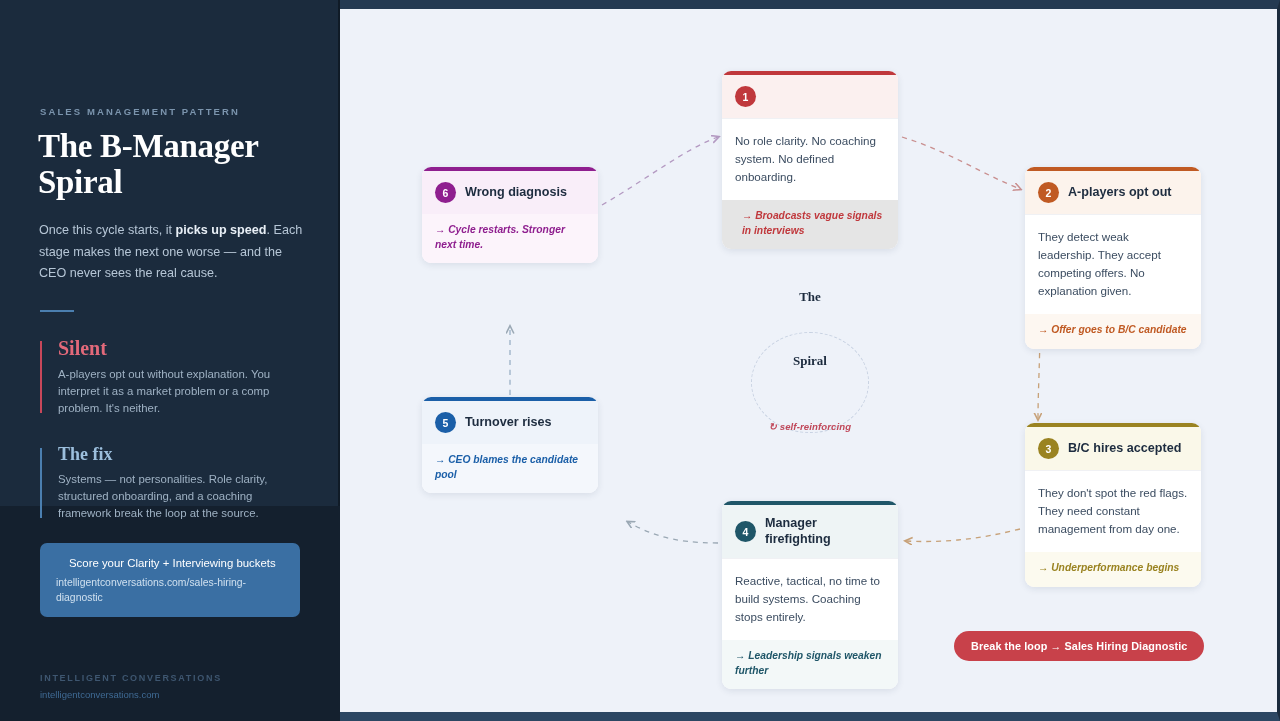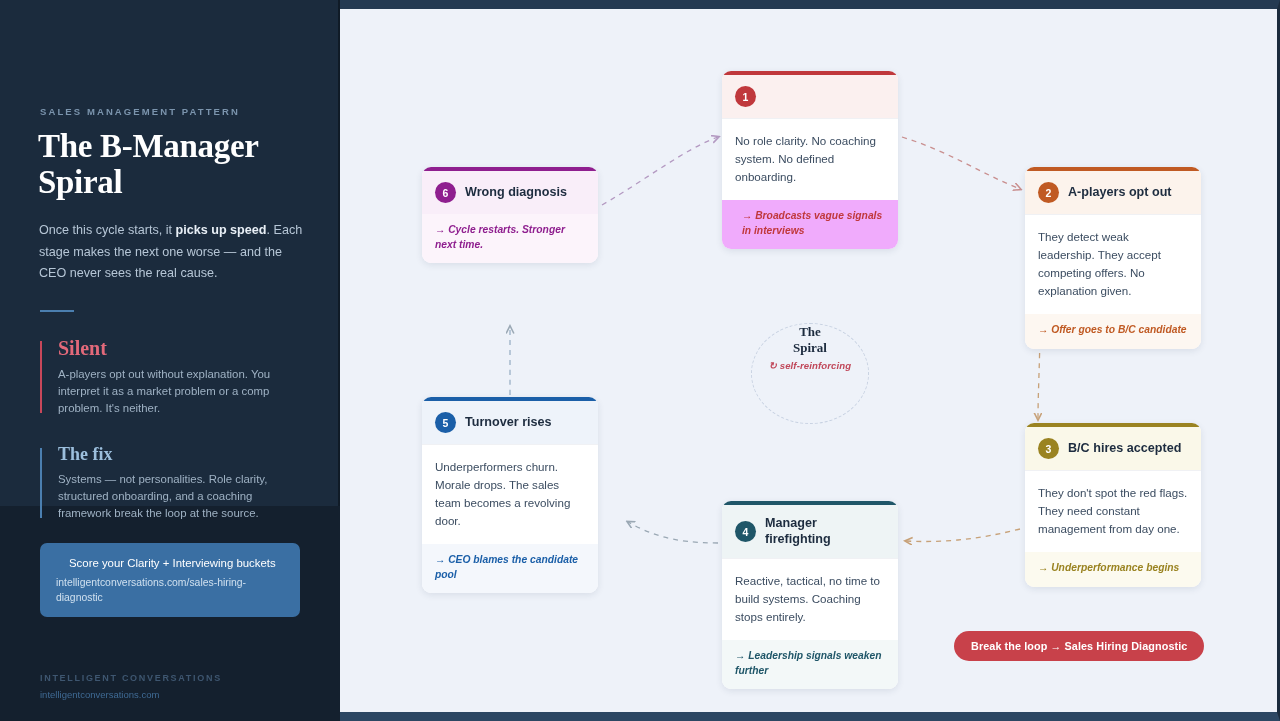--- a/index.html
+++ b/index.html
@@ -108,25 +108,25 @@
     border-bottom: 9px solid #2c4763;
     border-right: 3px solid #1b2b3d;
     overflow: hidden;
   }
   .canvas-inner { position:absolute; inset:0; }
 
   svg.wires { position:absolute; left:0; top:0; width:940px; height:703px; }
 
   
   .hub {
-    position:absolute; left:411px; top:314px;
+    position:absolute; left:411px; top:323px;
     width:118px; height:101px;
     border:1.4px dashed #c8d2e2;
     border-radius:50%;
-    display:flex; flex-direction:column; align-items:center; justify-content:flex-start;
+    display:flex; flex-direction:column; align-items:center; justify-content:flex-end;gap:48px;
   }
   .hub .h1 {
     font-family:"Liberation Serif", serif; font-weight:700;
     font-size:13px; line-height:16px; color:#1c2b3e; text-align:center;
   }
   .hub .h2 {
     margin-top:4px; font-size:9.6px; font-weight:700; color:#c0485a;
     letter-spacing:0.1px;
     font-style:italic;
   }
@@ -253,21 +253,21 @@
         <div class="h1">Spiral</div>
         <div class="h2" style="color: rgb(192, 72, 90);">↻ self-reinforcing</div>
       </div>
 
       <article class="card" id="card1">
         <div class="bar" style="background: rgb(192, 56, 60);"></div>
         <div class="head" style="background: rgb(251, 240, 239);">
           <span class="num" style="background: rgb(192, 56, 60);">1</span>
         </div>
         <div class="body">No role clarity. No coaching system. No defined onboarding.</div>
-        <div class="foot" style="background: #f0abfc; color: rgb(192, 56, 60); padding-left: 20px;">→ Broadcasts vague signals in interviews</div>
+        <div class="foot" style="background: #e5e5e5; color: rgb(192, 56, 60); padding-left: 20px;">→ Broadcasts vague signals in interviews</div>
       </article>
 
       <article class="card" id="card2">
         <div class="bar" style="background: rgb(192, 90, 35);"></div>
         <div class="head" style="background: rgb(252, 243, 236);">
           <span class="num" style="background: rgb(192, 90, 35);">2</span>
           <span class="title">A-players opt out</span>
         </div>
         <div class="body">They detect weak leadership. They accept competing offers. No explanation given.</div>
         <div class="foot" style="background: rgb(253, 247, 241); color: rgb(192, 90, 35);">→ Offer goes to B/C candidate</div>
@@ -292,21 +292,20 @@
         <div class="body">Reactive, tactical, no time to build systems. Coaching stops entirely.</div>
         <div class="foot" style="background: rgb(243, 248, 248); color: rgb(31, 86, 104);">→ Leadership signals weaken further</div>
       </article>
 
       <article class="card" id="card5">
         <div class="bar" style="background: rgb(27, 95, 168);"></div>
         <div class="head" style="background: rgb(238, 243, 250);">
           <span class="num" style="background: rgb(27, 95, 168);">5</span>
           <span class="title">Turnover rises</span>
         </div>
-        <div class="body">Underperformers churn. Morale drops. The sales team becomes a revolving door.</div>
         <div class="foot" style="background: rgb(244, 247, 252); color: rgb(27, 95, 168);">→ CEO blames the candidate pool</div>
       </article>
 
       <article class="card" id="card6">
         <div class="bar" style="background: rgb(143, 31, 143);"></div>
         <div class="head" style="background: rgb(249, 238, 249);">
           <span class="num" style="background: rgb(143, 31, 143);">6</span>
           <span class="title">Wrong diagnosis</span>
         </div>
         <div class="foot" style="background: rgb(252, 244, 251); color: rgb(143, 31, 143);">→ Cycle restarts. Stronger next time.</div>

